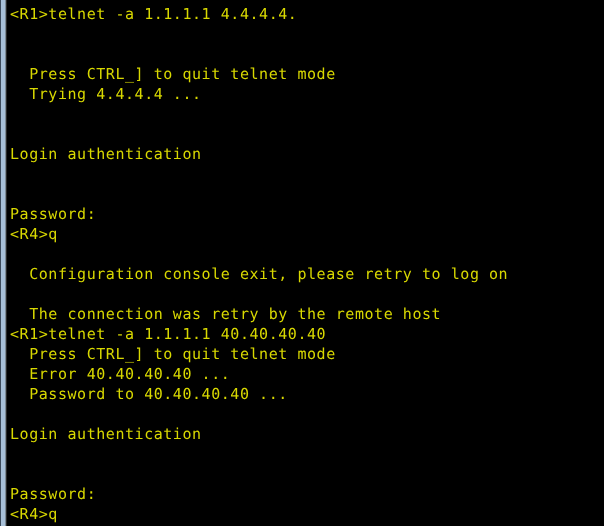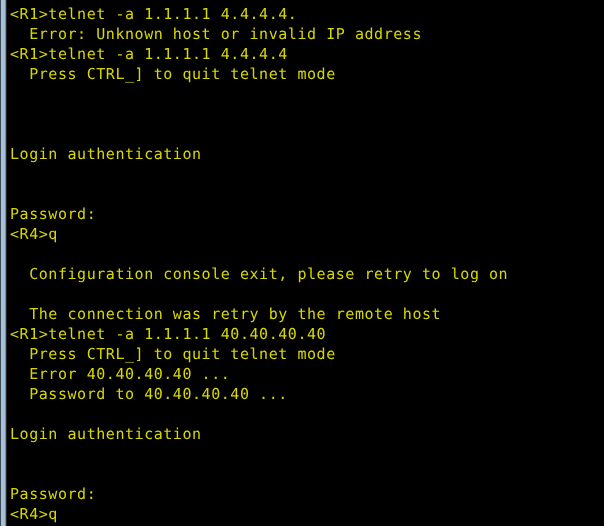--- a/index.html
+++ b/index.html
@@ -60,23 +60,22 @@
 </style>
 </head>
 <body>
 
 <div id="terminal-window">
 
   <div id="left-edge"></div>
 
   <div id="console-output">
       <div class="term-line" style="top: 4px;">&lt;R1&gt;telnet -a 1.1.1.1 4.4.4.4.</div>
-      <div class="term-line" style="top: 24px;">  Error: Unknown host or invalid IP address</div>
-      <div class="term-line" style="top: 44px;">&lt;R1&gt;telnet -a 1.1.1.1 4.4.4.4</div>
       <div class="term-line" style="top: 64px;">  Press CTRL_] to quit telnet mode</div>
+      <div class="term-line" style="top: 84px;">  Trying 4.4.4.4 ...</div>
       <div class="term-line blank" style="top: 124px;"></div>
       <div class="term-line" style="top: 144px;">Login authentication</div>
       <div class="term-line blank" style="top: 164px;"></div>
       <div class="term-line blank" style="top: 184px;"></div>
       <div class="term-line" style="top: 204px;">Password:</div>
       <div class="term-line" style="top: 224px;">&lt;R4&gt;q</div>
       <div class="term-line blank" style="top: 244px;"></div>
       <div class="term-line" style="top: 264px; text-align: center;">  Configuration console exit, please retry to log on</div>
       <div class="term-line blank" style="top: 284px;"></div>
       <div class="term-line" style="top: 304px;">  The connection was retry by the remote host</div>

